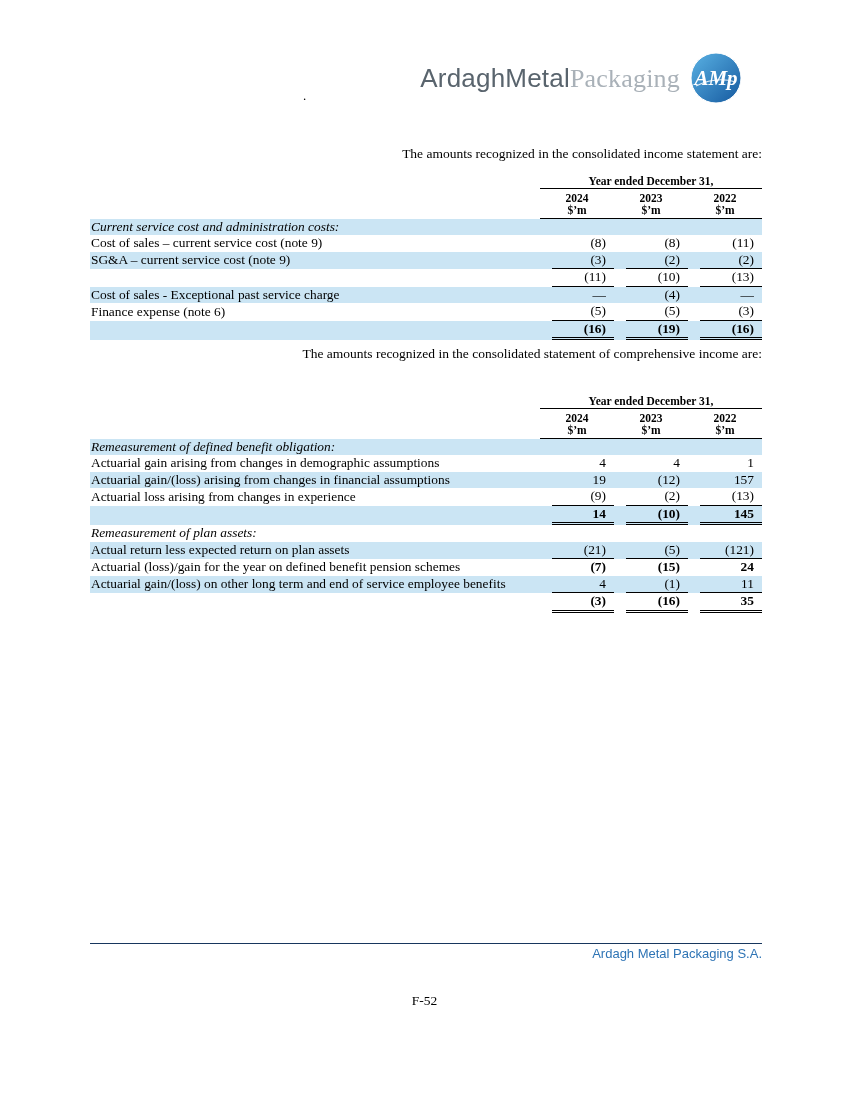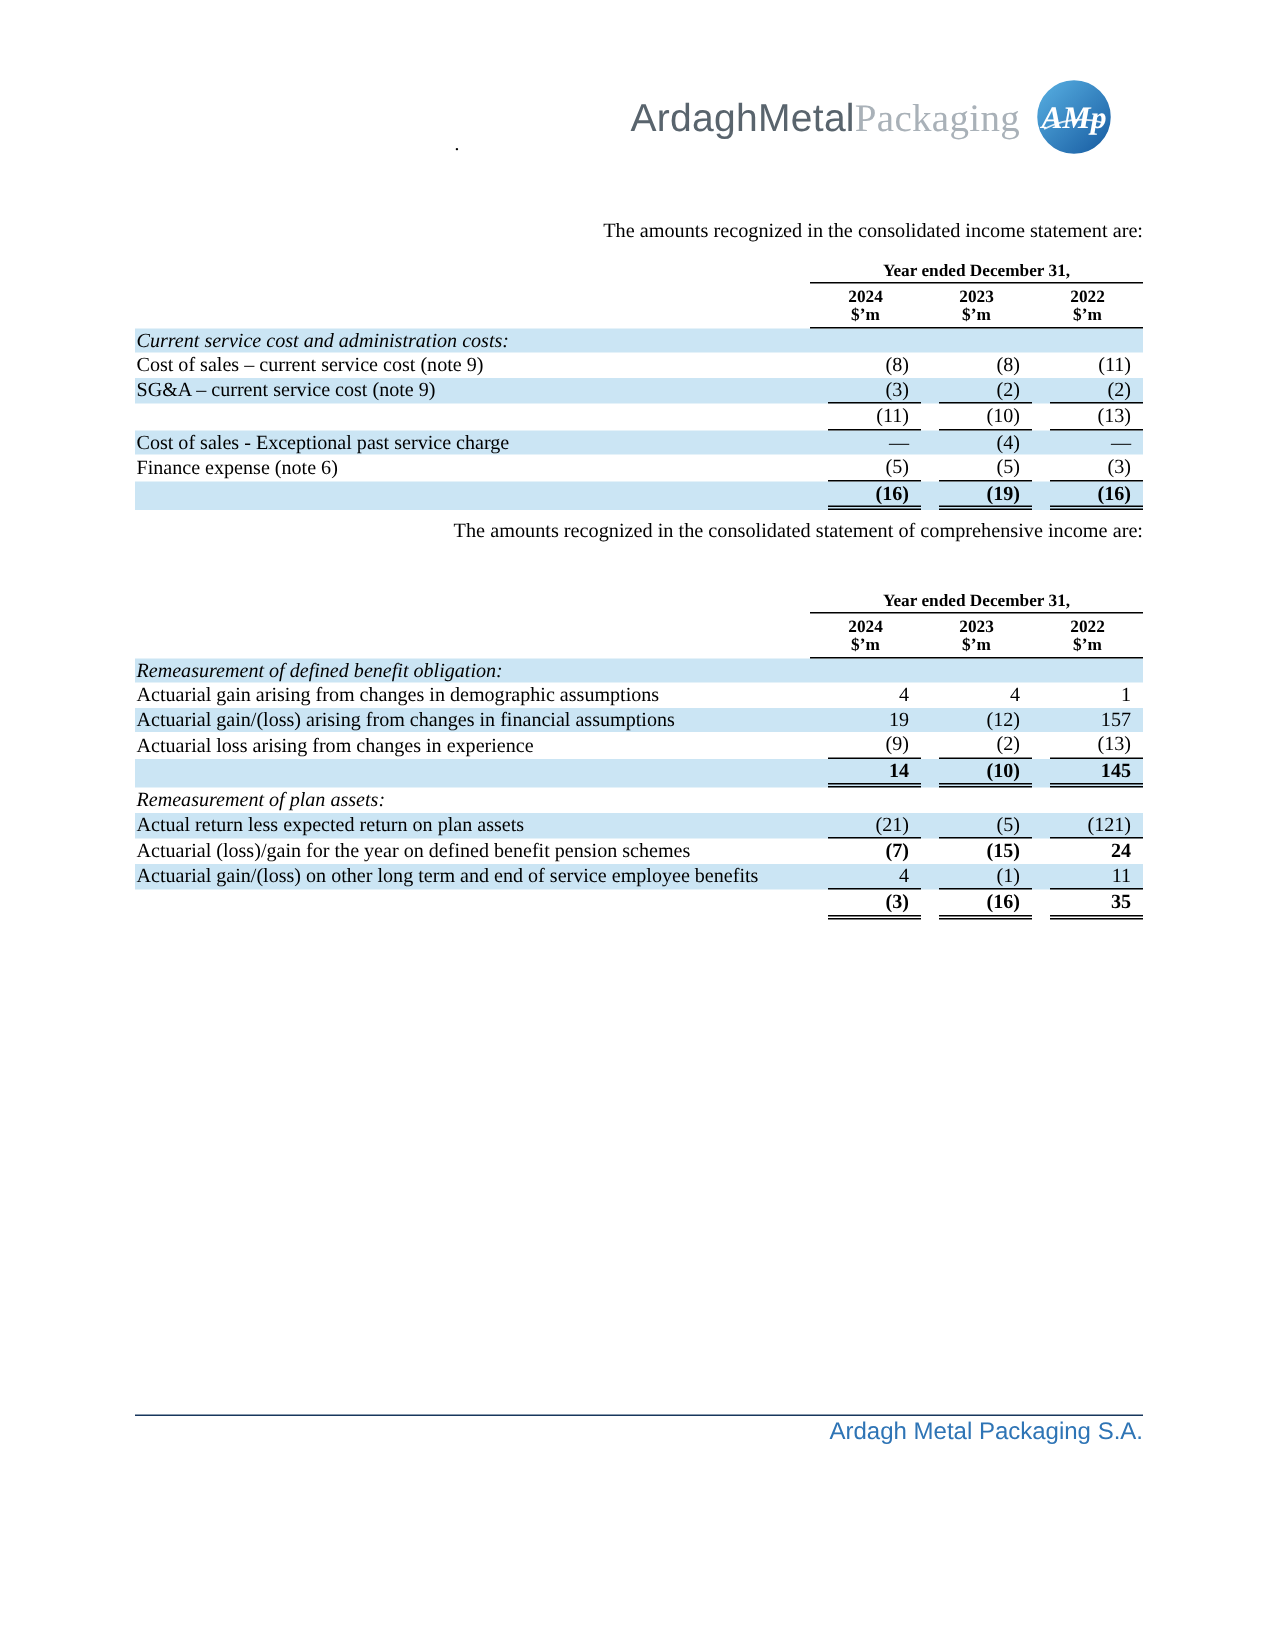--- a/index.html
+++ b/index.html
@@ -33,21 +33,21 @@
   .vin.u { border-bottom:1px solid #000; }
   .vin.dbl { border-bottom:3px double #000; }
   .vin.b { font-weight:bold; }
   .span-head { width:222px; margin-left:auto; text-align:center; font-weight:bold; font-size:11.5px; line-height:14px; border-bottom:1px solid #000; }
   .cols { width:222px; margin-left:auto; display:flex; border-bottom:1px solid #000; padding:2px 0 1px 0; }
   .ycell { width:74px; text-align:center; font-weight:bold; font-size:11.5px; line-height:12.5px; }
 
   
   .footer-rule { position:absolute; top:943px; left:90px; width:672px; border-top:1px solid #17365d; }
   .footer-company { position:absolute; top:946px; left:90px; width:672px; text-align:right;
-    font-family:"Liberation Sans", sans-serif; font-size:16px; color:#2e74b5; }
+    font-family:"Liberation Sans", sans-serif; font-size:13px; color:#2e74b5; }
   .page-num { position:absolute; top:993px; left:0; width:849px; text-align:center; font-size:13.5px; }
 </style>
 </head>
 <body>
 
 <div class="page">
 
   <div class="logo">
     <div class="wordmark">
       <span class="wm-dark">Ardagh</span><span class="wm-dark">Metal</span><span class="wm-light">Packaging</span>
@@ -319,14 +319,15 @@
         </div>
         <div class="vcell">
           <div class="vin dbl b">35</div>
         </div>
       </div>
     </div>
 
 
   <div class="footer-rule"></div>
   <div class="footer-company">Ardagh Metal Packaging S.A.</div>
+  <div class="page-num">F-52</div>
 
 </div>
 
 </body></html>

